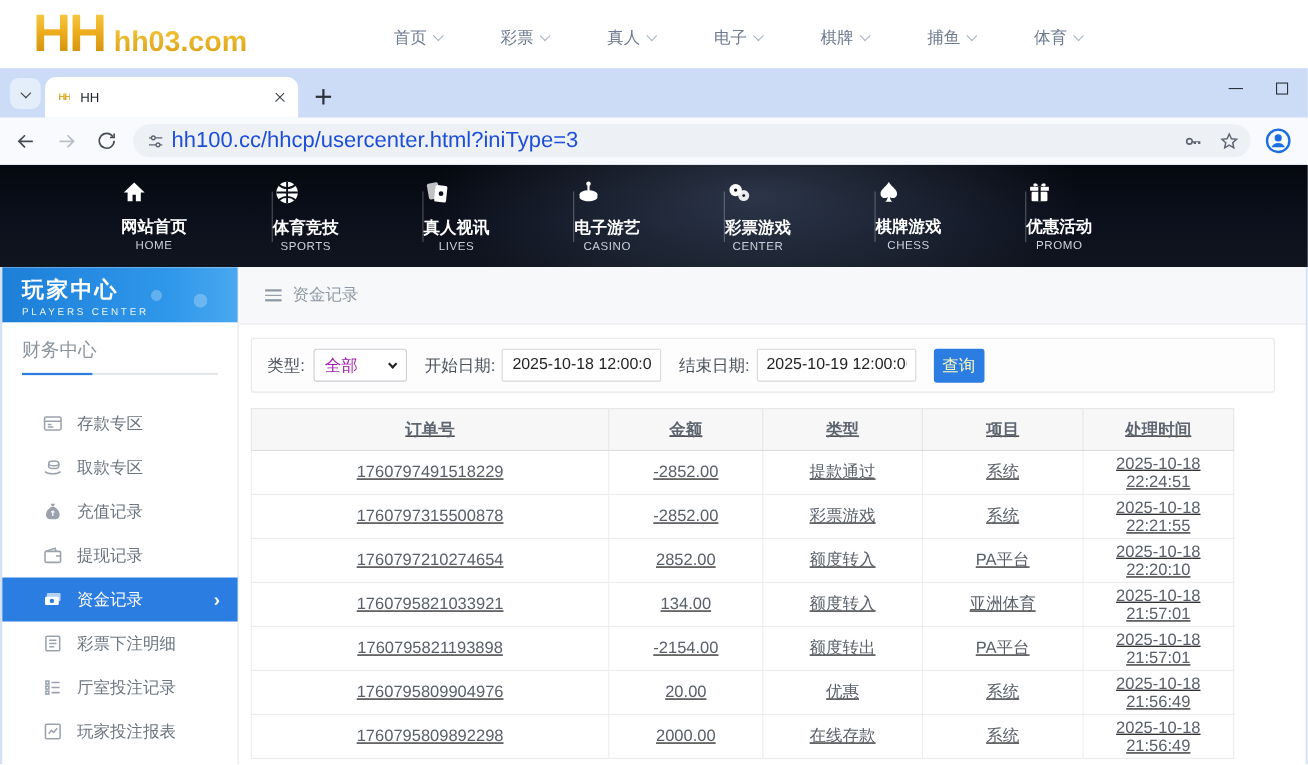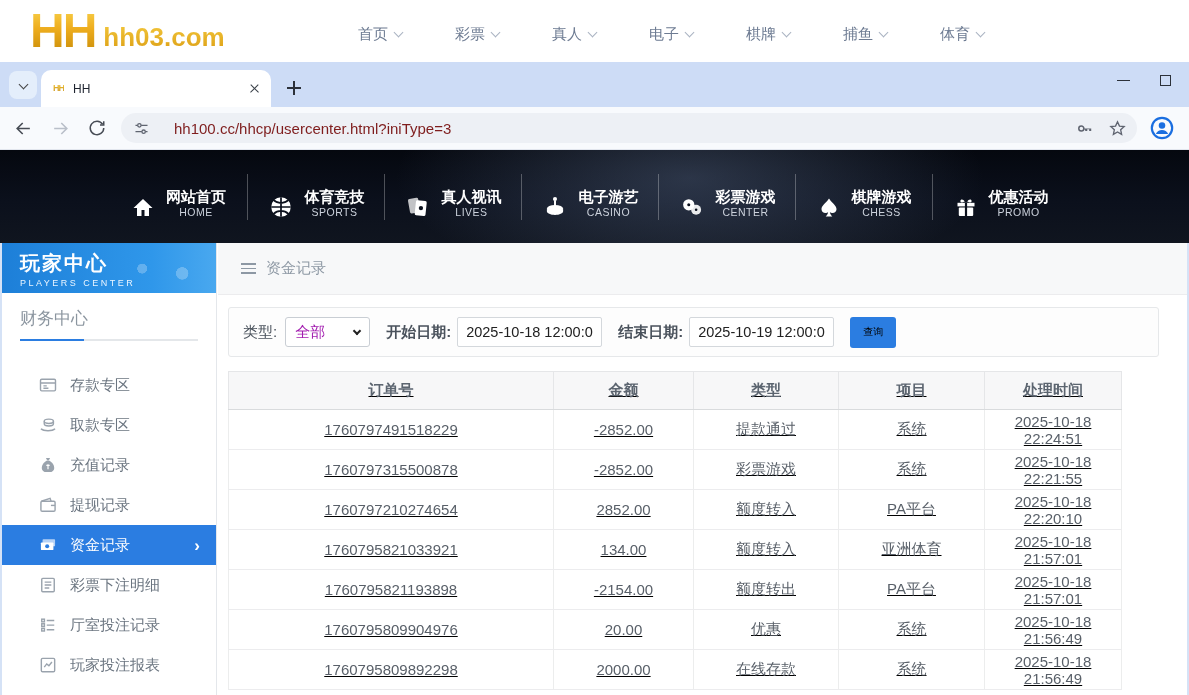--- a/index.html
+++ b/index.html
@@ -37,30 +37,30 @@
   .win-controls { position:absolute; right:18px; top:0; height:37px; display:flex; align-items:center; gap:30px; }
   .win-min { width:13px; height:1.6px; background:#2c313a; cursor:pointer; }
   .win-max { width:11px; height:11px; border:1.4px solid #2c313a; cursor:pointer; }
 
   
   .toolbar { position:absolute; top:107px; left:0; right:0; height:43px; background:#f8fafd; border-bottom:1px solid #e2e6ee; display:flex; align-items:center; }
   .nav-btn { width:28px; height:28px; display:flex; align-items:center; justify-content:center; margin-left:9px; cursor:pointer; color:#474c55; }
   .nav-btn.disabled { color:#b9bfc9; }
   .omnibox { flex:1; height:30px; margin:0 12px 0 10px; background:#edf0f5; border-radius:15px; display:flex; align-items:center; padding:0 10px 0 12px; }
   .tune-icon { color:#5f6470; display:flex; cursor:pointer; }
-  .url-input { flex:1; border:none; background:transparent; outline:none; font-size:15px; color:#7f1d1d; margin-left:24px; font-family:inherit; }
+  .url-input { flex:1; border:none; background:transparent; outline:none; font-size:20px; color:#1d4ed8; margin-left:6px; font-family:inherit; }
   .omni-icon { color:#5f6470; display:flex; margin-left:14px; cursor:pointer; }
   .avatar { width:26px; height:26px; margin-right:14px; display:flex; cursor:pointer; }
 
   
   .main-nav { position:absolute; top:150px; left:0; right:0; height:93px;
     background:radial-gradient(ellipse 420px 160px at 58% 30%, rgba(110,130,165,.35), rgba(0,0,0,0) 70%),
                linear-gradient(180deg,#05080f 0%,#0b101c 55%,#10151f 100%);
     display:flex; align-items:center; padding-left:110px; }
-  .mn-item { width:137px; height:46px; display:flex; align-items:flex-end; justify-content:center; gap:11px; cursor:pointer; }
+  .mn-item { width:137px; height:46px; display:flex; align-items:flex-start; justify-content:center; gap:11px; cursor:pointer;flex-direction:column; }
   .mn-item + .mn-item { border-left:1px solid rgba(255,255,255,.28); }
   .mn-icon { color:#fff; display:flex; }
   .mn-text { display:flex; flex-direction:column; align-items:center; line-height:1.25; }
   .mn-zh { font-size:15px; font-weight:700; color:#fff; white-space:nowrap; }
   .mn-en { font-size:10.5px; color:#ccd2dc; letter-spacing:.5px; }
 
   
   .page-body { position:absolute; top:243px; left:0; right:0; bottom:0; background:#fff; }
   .frame-edge { position:absolute; top:0; bottom:0; width:2px; background:#d5e2f6; z-index:40; }
   .frame-edge.left { left:0; } .frame-edge.right { right:0; }
@@ -92,22 +92,22 @@
   .hamburger-icon { width:15px; height:11px; display:flex; flex-direction:column; justify-content:space-between; }
   .hamburger-icon i { height:1.8px; background:#8d98a4; }
   .crumb-label { font-size:15px; color:#8d98a4; margin-left:10px; }
 
   .filter-panel { margin:12px 28px 0 10px; height:50px; border:1px solid #e6e8ea; border-radius:3px; background:#fdfdfd; display:flex; align-items:center; padding-left:14px; }
   .f-label { font-size:15px; color:#4a5osix; color:#4a525c; white-space:nowrap; }
   .type-select { width:85px; height:30px; border:1px solid #c9ced4; border-radius:3px; background:#fff; margin-left:8px; display:flex; align-items:center; padding:0 9px; cursor:pointer; position:relative; }
   .type-select .ts-value { font-size:15px; color:#a21caf; flex:1; }
   .type-select .chev { border-color:#222; border-width:2px; width:6px; height:6px; margin-top:-3px; }
   .date-input { width:145px; height:30px; border:1px solid #d4d8dc; border-radius:2px; background:#fff; font-size:14.5px; color:#222; padding:0 8px; margin-left:6px; outline:none; font-family:inherit; }
-  .f-gap { margin-left:16px;font-weight:bold; }
-  .search-btn { width:46px; height:31px; margin-left:16px; background:#2b7de1; color:#000000; border:none; border-radius:3px; font-size:10px; cursor:pointer; font-family:inherit; }
+  .f-gap { margin-left:16px; }
+  .search-btn { width:46px; height:31px; margin-left:16px; background:#2b7de1; color:#fef9c3; border:none; border-radius:3px; font-size:15px; cursor:pointer; font-family:inherit; }
 
   .records-table { margin:14px 28px 0 10px; border-collapse:collapse; width:894px; table-layout:fixed;text-decoration:underline; }
   .records-table th { height:38px; background:#f7f7f8; border:1px solid #e5e6e8; border-bottom:1px solid #d9dbdd; font-size:15px; font-weight:700; color:#5c6570; }
   .records-table td { height:40px; border-left:1px solid #eceded; border-right:1px solid #eceded; border-bottom:1px solid #ececee; font-size:15px; color:#596069; text-align:center; }
   .records-table th:nth-child(1),.records-table td:nth-child(1){ width:325px; }
   .records-table th:nth-child(2),.records-table td:nth-child(2){ width:140px; }
   .records-table th:nth-child(3),.records-table td:nth-child(3){ width:145px; }
   .records-table th:nth-child(4),.records-table td:nth-child(4){ width:146px; }
   svg { display:block; }
 </style>

